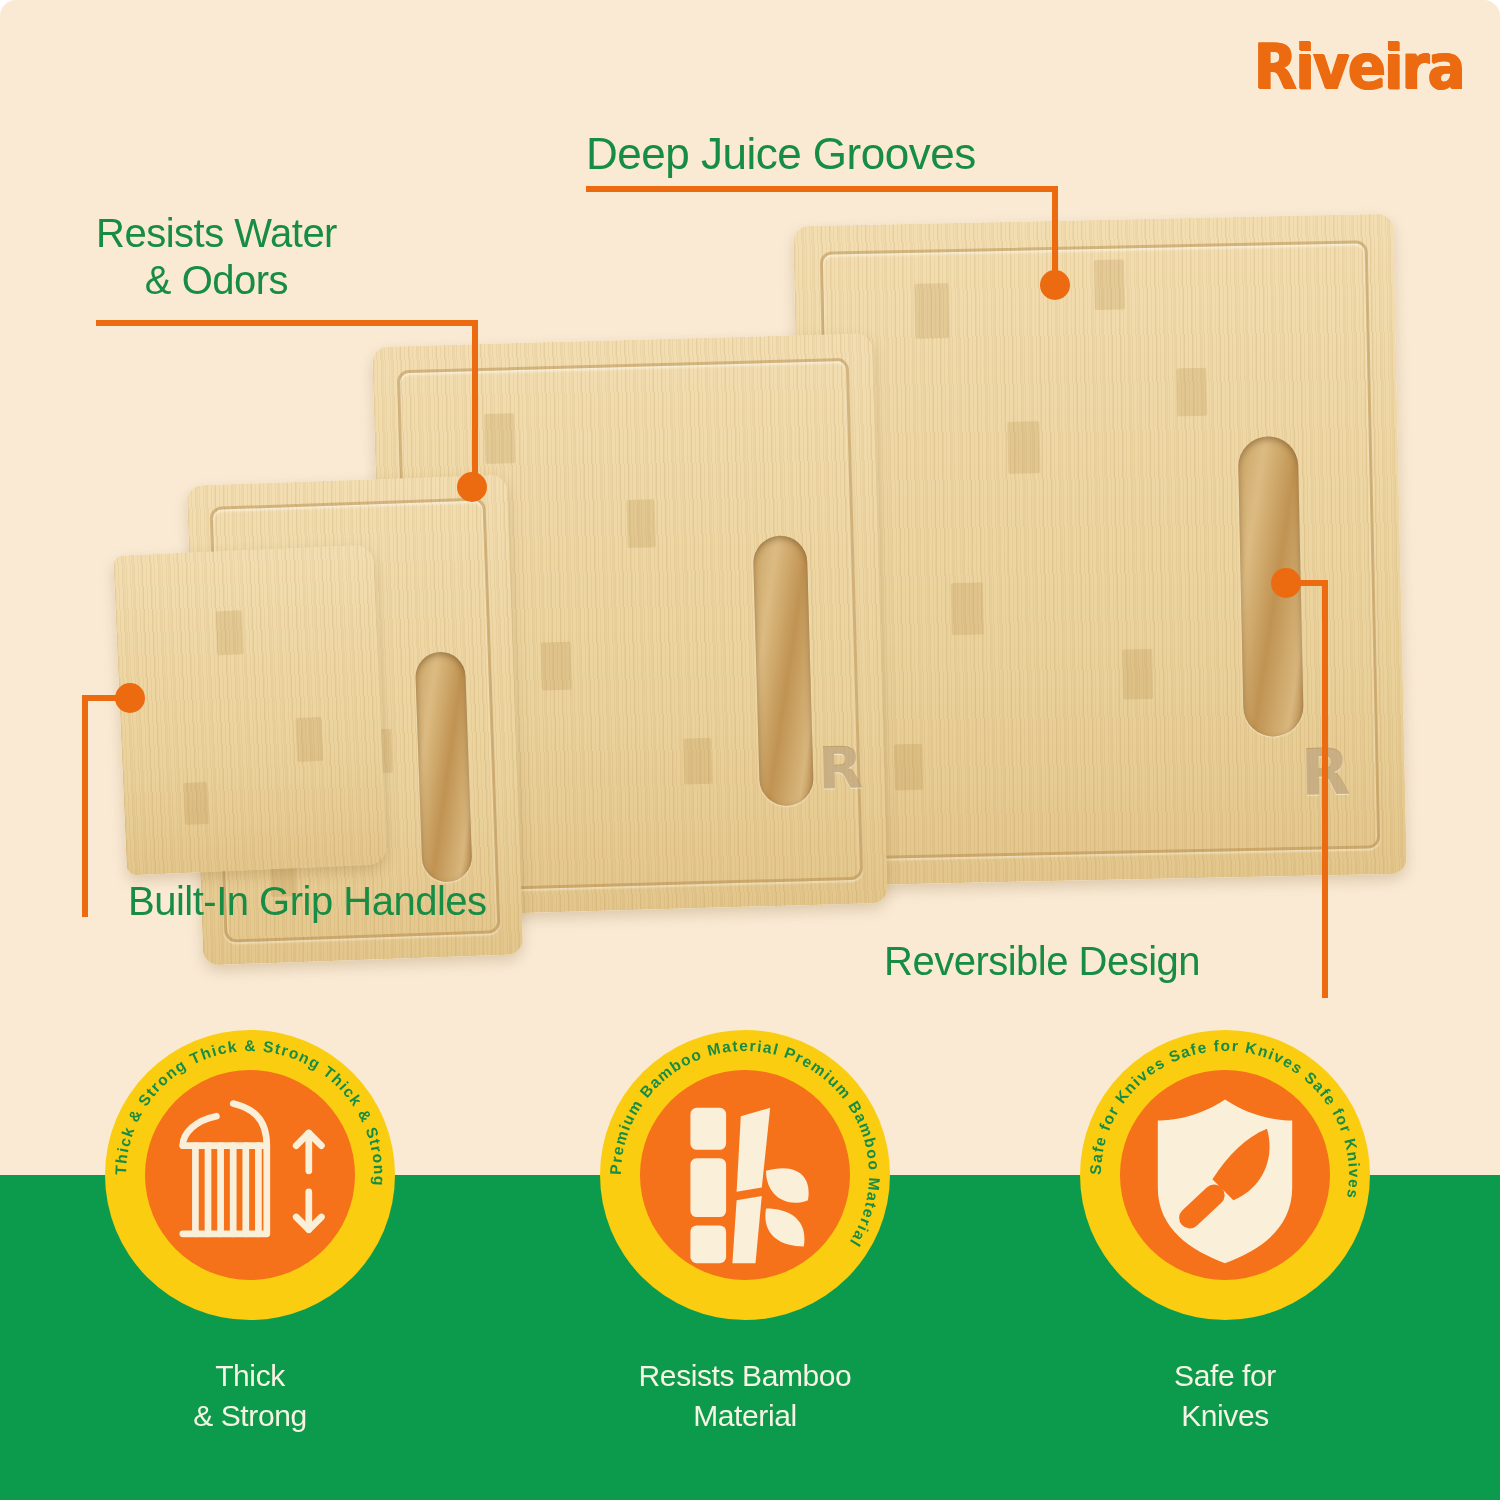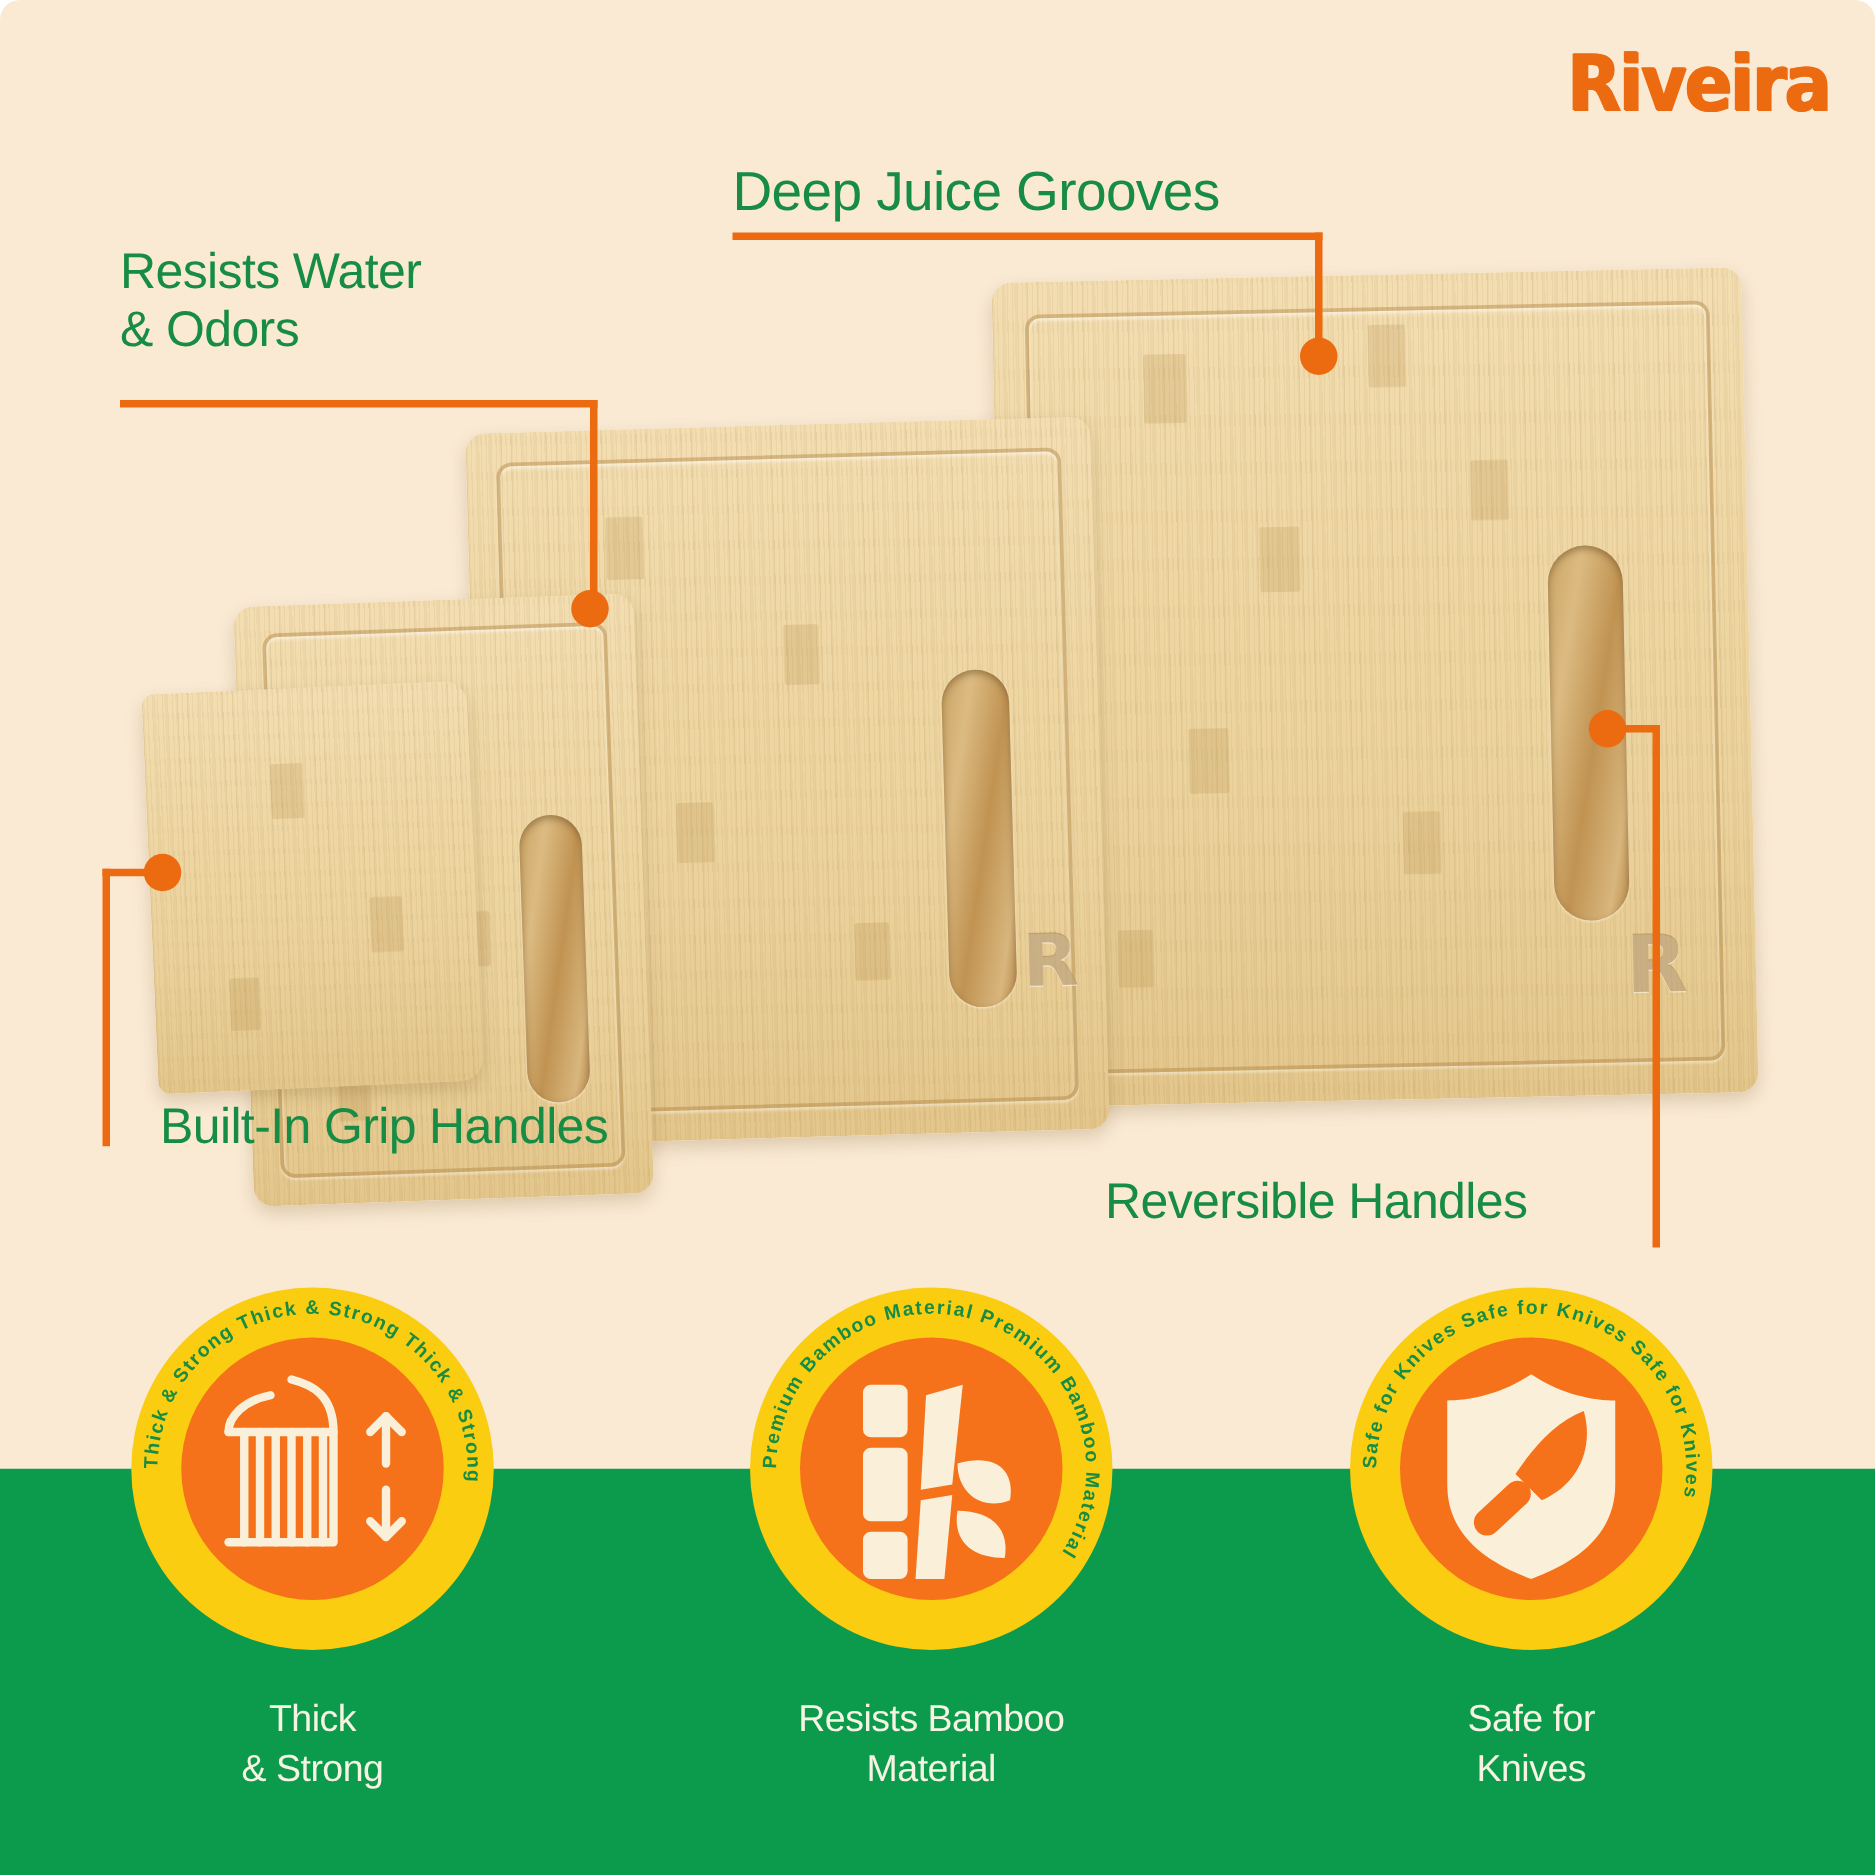--- a/index.html
+++ b/index.html
@@ -196,35 +196,35 @@
       <div class="node" style="left:60px; top:230px; width:24px; height:42px;"></div>
     </div>
 
   </div>
 
   <div class="callout-text" style="left:586px; top:128px; font-size:44px;">Deep Juice Grooves</div>
   <div class="ln ln-h" style="left:586px; top:186px; width:472px;"></div>
   <div class="ln ln-v" style="left:1052px; top:186px; height:105px;"></div>
   <div class="dot" style="left:1040px; top:270px;"></div>
 
-  <div class="callout-text" style="left:96px; top:194px;">Resists Water
+  <div class="callout-text" style="left:96px; top:210px;text-align:center;">Resists Water
 &amp; Odors</div>
   <div class="ln ln-h" style="left:96px; top:320px; width:382px;"></div>
   <div class="ln ln-v" style="left:472px; top:320px; height:172px;"></div>
   <div class="dot" style="left:457px; top:472px;"></div>
 
   <div class="dot" style="left:115px; top:683px;"></div>
   <div class="ln ln-h" style="left:82px; top:695px; width:48px;"></div>
   <div class="ln ln-v" style="left:82px; top:695px; height:222px;"></div>
   <div class="callout-text" style="left:128px; top:878px;">Built-In Grip Handles</div>
 
   <div class="dot" style="left:1271px; top:568px;"></div>
   <div class="ln ln-h" style="left:1292px; top:580px; width:36px;"></div>
   <div class="ln ln-v" style="left:1322px; top:580px; height:418px;"></div>
-  <div class="callout-text" style="left:884px; top:938px;">Reversible Handles</div>
+  <div class="callout-text" style="left:884px; top:938px;">Reversible Design</div>
 
   <div id="badges">
 
     <div class="badge-col" style="left:40px; top:0;">
       <div class="badge">
         <div class="badge-ring"></div>
         <svg class="badge-ring-text" viewBox="0 0 290 290">
           <defs>
               <path id="circ0" d="M 145,145 m -124,0 a 124,124 0 1,1 248,0 a 124,124 0 1,1 -248,0"></path>
             </defs>

